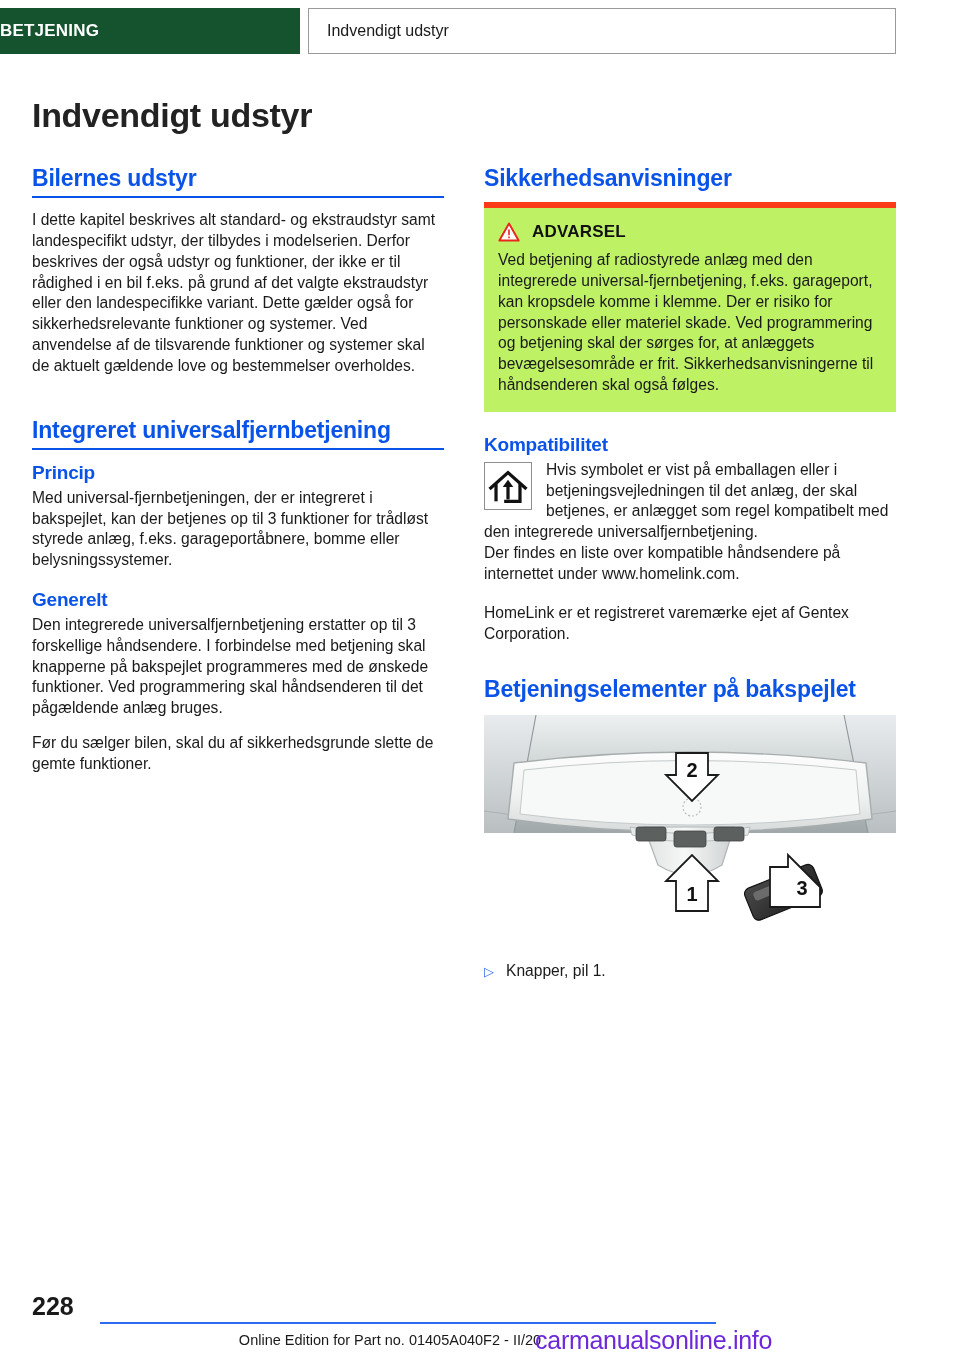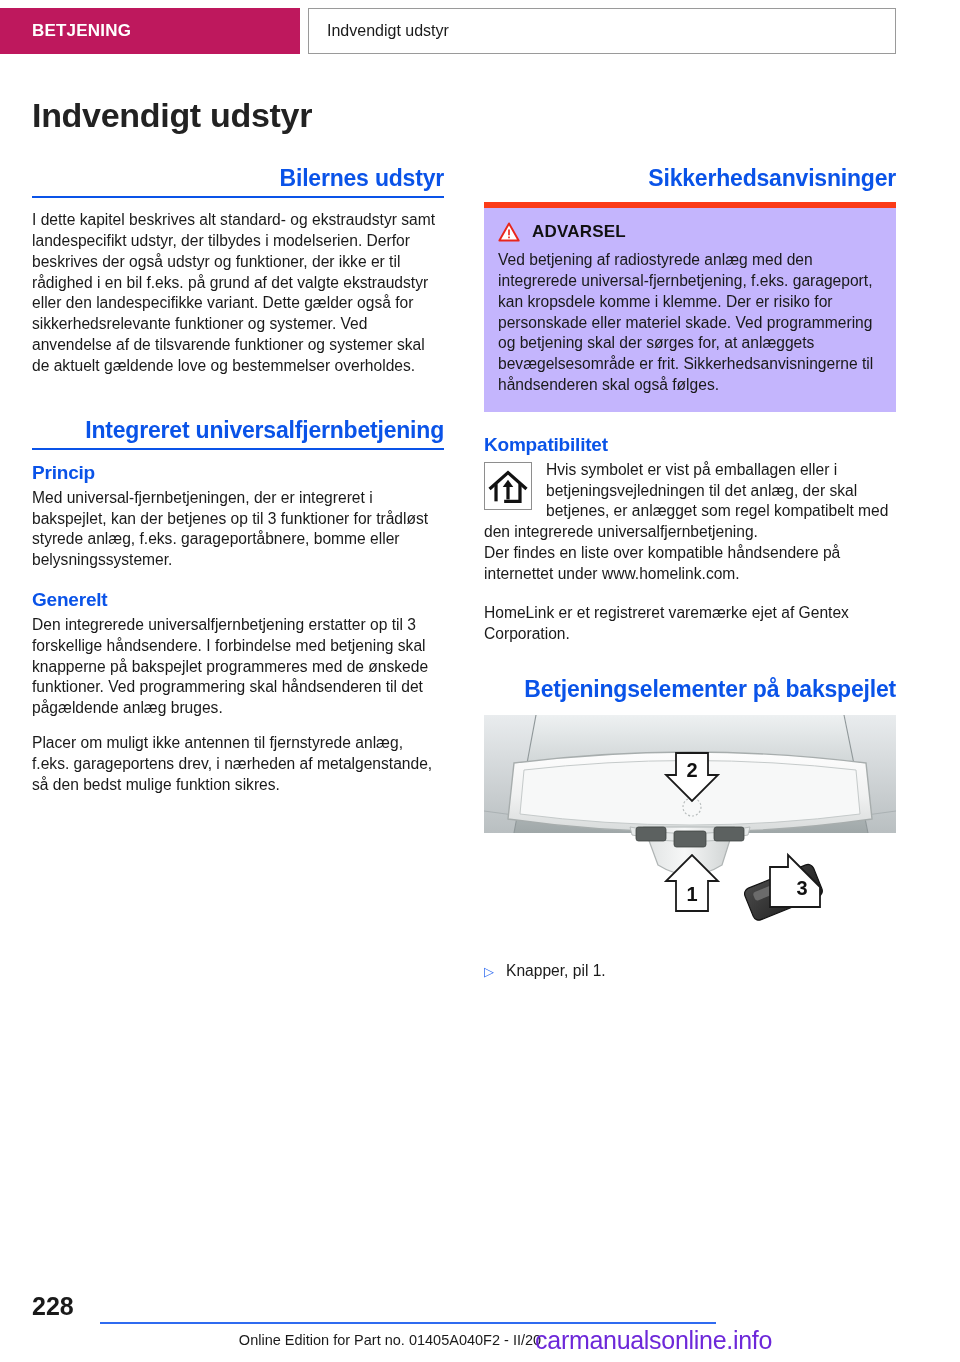--- a/index.html
+++ b/index.html
@@ -22,28 +22,27 @@
     position: absolute;
     left: 0;
     top: 8px;
     width: 960px;
     height: 46px;
     display: flex;
     align-items: stretch;
   }
   .header-chapter {
     width: 300px;
-    background: #be185d;
+    background: #14532d;
     color: #ffffff;
     font-weight: bold;
     font-size: 17px;
     letter-spacing: 0.2px;
     display: flex;
     align-items: center;
-    padding-left: 32px;
     box-sizing: border-box;
   }
   .header-section {
     flex: 1;
     margin-left: 8px;
     margin-right: 64px;
     border: 1px solid #9a9a9a;
     border-left: 1px solid #9a9a9a;
     background: #ffffff;
     display: flex;
@@ -80,21 +79,20 @@
   .col-left  { left: 32px; }
   .col-right { left: 484px; }
 
   h2.sec-title {
     margin: 0;
     font-size: 23px;
     font-weight: bold;
     color: #0a53e8;
     line-height: 1.18;
     letter-spacing: -0.2px;
-    text-align: right;
   }
   .rule {
     height: 2px;
     background: #0a53e8;
     margin-top: 4px;
     margin-bottom: 12px;
   }
   h3.sub-title {
     margin: 18px 0 4px 0;
     font-size: 19px;
@@ -108,21 +106,21 @@
     margin: 0 0 14px 0;
     font-size: 15.6px;
     line-height: 1.335;
     color: #1a1a1a;
   }
   p.body:last-child { margin-bottom: 0; }
 
   
   .warnbox {
     margin-top: 10px;
-    background: #c4b5fd;
+    background: #bef264;
     border-top: 6px solid #fb3b18;
     padding: 14px 14px 16px 14px;
     box-sizing: border-box;
     width: 412px;
   }
   .warn-head {
     display: flex;
     align-items: center;
     gap: 12px;
     margin-bottom: 8px;
@@ -237,21 +235,21 @@
     <p class="body">I dette kapitel beskrives alt standard- og ekstraudstyr samt landespecifikt udstyr, der tilbydes i modelserien. Derfor beskrives der også udstyr og funktioner, der ikke er til rådighed i en bil f.eks. på grund af det valgte ekstraudstyr eller den landespecifikke variant. Dette gælder også for sikkerhedsrelevante funktioner og systemer. Ved anvendelse af de tilsvarende funktioner og systemer skal de aktuelt gældende love og bestemmelser overholdes.</p>
 
     <h2 class="sec-title" style="margin-top:40px;">Integreret universalfjernbetjening</h2>
     <div class="rule"></div>
 
     <h3 class="sub-title" style="margin-top:6px;">Princip</h3>
     <p class="body">Med universal-fjernbetjeningen, der er integreret i bakspejlet, kan der betjenes op til 3 funktioner for trådløst styrede anlæg, f.eks. garageportåbnere, bomme eller belysningssystemer.</p>
 
     <h3 class="sub-title">Generelt</h3>
     <p class="body">Den integrerede universalfjernbetjening erstatter op til 3 forskellige håndsendere. I forbindelse med betjening skal knapperne på bakspejlet programmeres med de ønskede funktioner. Ved programmering skal håndsenderen til det pågældende anlæg bruges.</p>
-    <p class="body">Placer om muligt ikke antennen til fjernstyrede anlæg, f.eks. garageportens drev, i nærheden af metalgenstande, så den bedst mulige funktion sikres.</p>
+    <p class="body">Før du sælger bilen, skal du af sikkerhedsgrunde slette de gemte funktioner.</p>
   </div>
 
   <div class="col col-right">
 
     <h2 class="sec-title plain">Sikkerhedsanvisninger</h2>
 
     <div class="warnbox">
       <div class="warn-head">
         <svg class="warn-icon" viewBox="0 0 24 22" aria-hidden="true">
           <path d="M12 1.6 L22.6 20.4 L1.4 20.4 Z" fill="#ffffff" stroke="#e8261c" stroke-width="2.1" stroke-linejoin="round"></path>

